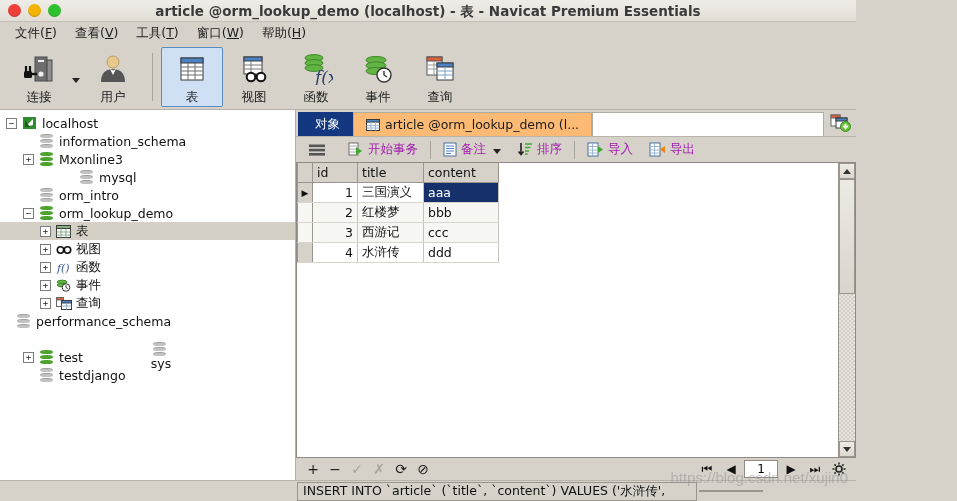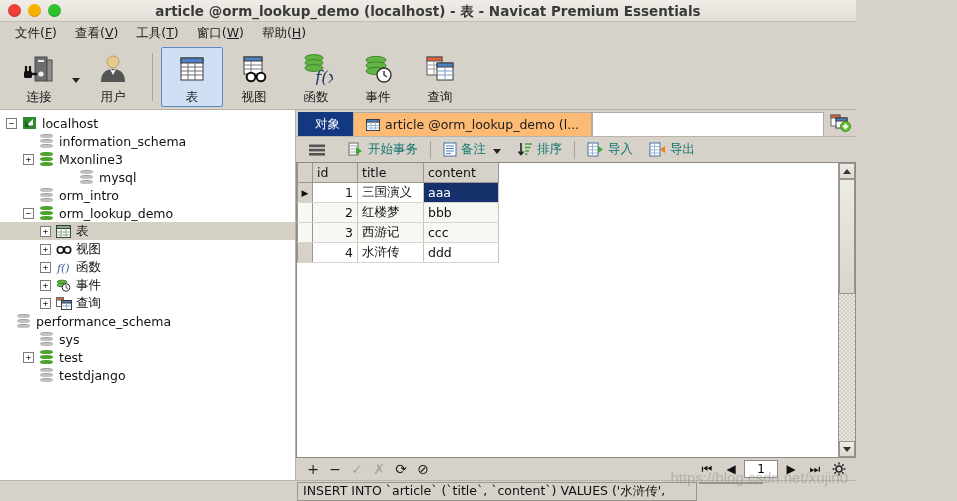--- a/index.html
+++ b/index.html
@@ -96,21 +96,21 @@
   }
   .tab.active { background: #14387f; color: #fff; border-color: #14387f; font-weight: normal; padding-left: 16px; }
   .tab.inactive { background: #fdba74; color: #1c1c1c; }
   .tab-fill { flex: 1; height: 24px; background: #ffffff; border: 1px solid #b0aca4; border-bottom: none; margin-right: 2px; }
   .newtab-btn { width: 30px; height: 26px; display: flex; align-items: center; justify-content: center; cursor: default; }
 
   .gridtoolbar {
     height: 26px; background: #d6d2ca; display: flex; align-items: center;
     padding-left: 8px; gap: 0px; flex: none; border-top: 1px solid #b8b4ac;
   }
-  .gt-item { display: flex; align-items: center; gap: 4px; padding: 2px 8px; cursor: default; font-size: 12.5px; color: #0f766e; white-space: nowrap; }
+  .gt-item { display: flex; align-items: center; gap: 4px; padding: 2px 8px; cursor: default; font-size: 12.5px; color: #a21caf; white-space: nowrap; }
   .gt-sep { width: 1px; height: 18px; background: #a9a49b; margin: 0 4px; }
 
   .gridwrap { flex: 1; background: #ffffff; border: 1px solid #8f8b84; margin: 0 0 0 0; display: flex; min-height: 0; position: relative; }
   .gridscroll { flex: 1; overflow: hidden; background: #fff; position: relative; }
 
   table.grid { border-collapse: collapse; font-size: 12.5px; }
   table.grid th {
     background: #d6d2ca; border: 1px solid #9a958d; border-left: none; border-top: none;
     font-weight: normal; text-align: left; padding: 2px 4px; height: 19px; color: #111;
   }
@@ -135,21 +135,21 @@
 
   
   .recbar { height: 22px; background: #d6d2ca; display: flex; align-items: center; padding: 0 6px; flex: none; }
   .rb-btn { width: 22px; height: 20px; display: flex; align-items: center; justify-content: center; cursor: default; font-size: 14px; color: #1c1c1c; }
   .rb-btn.disabled { color: #a9a49b; }
   .pager { margin-left: auto; display: flex; align-items: center; gap: 2px; }
   .pg-btn { width: 22px; height: 20px; display: flex; align-items: center; justify-content: center; cursor: default; color: #111; font-size: 12px; }
   .pg-input { width: 34px; height: 18px; background: #fff; border: 1px solid #8f8b84; text-align: center; font-size: 12px; line-height: 16px; }
 
   
-  .statusbar { height: 21px; background: #d6d2ca; display: flex; align-items: flex-start; flex: none; border-top: 1px solid #b8b4ac; position: relative; }
+  .statusbar { height: 21px; background: #d6d2ca; display: flex; align-items: center; flex: none; border-top: 1px solid #b8b4ac; position: relative; }
   .sb-cell { border: 1px solid #9a958d; background: #d6d2ca; display: flex; align-items: center; padding: 0 5px; font-size: 12.5px; color: #111; margin: 1px; overflow: hidden; white-space: nowrap; }
   .sb-sql { width: 400px; flex: none; }
   .sb-mid { width: 64px; flex: none; }
   .sb-rec { flex: 1; }
   .watermark {
     position: absolute; right: 8px; top: -12px; font-size: 15px; color: rgba(150,150,150,.55);
     pointer-events: none; white-space: nowrap; font-family: "Liberation Sans", sans-serif;
   }
 </style>
 </head>
@@ -414,21 +414,21 @@
           <div class="ticon">
               <div class="cyl gray">
                 <i></i>
                 <i></i>
                 <i></i>
               </div>
             </div>
           <div class="tlabel">performance_schema</div>
         </div>
 
-        <div class="tnode" style="padding-left:23px;">
+        <div class="tnode" style="padding-left:23px;flex-direction:column;">
           <div class="expander none"></div>
           <div class="ticon">
               <div class="cyl gray">
                 <i></i>
                 <i></i>
                 <i></i>
               </div>
             </div>
           <div class="tlabel">sys</div>
         </div>

